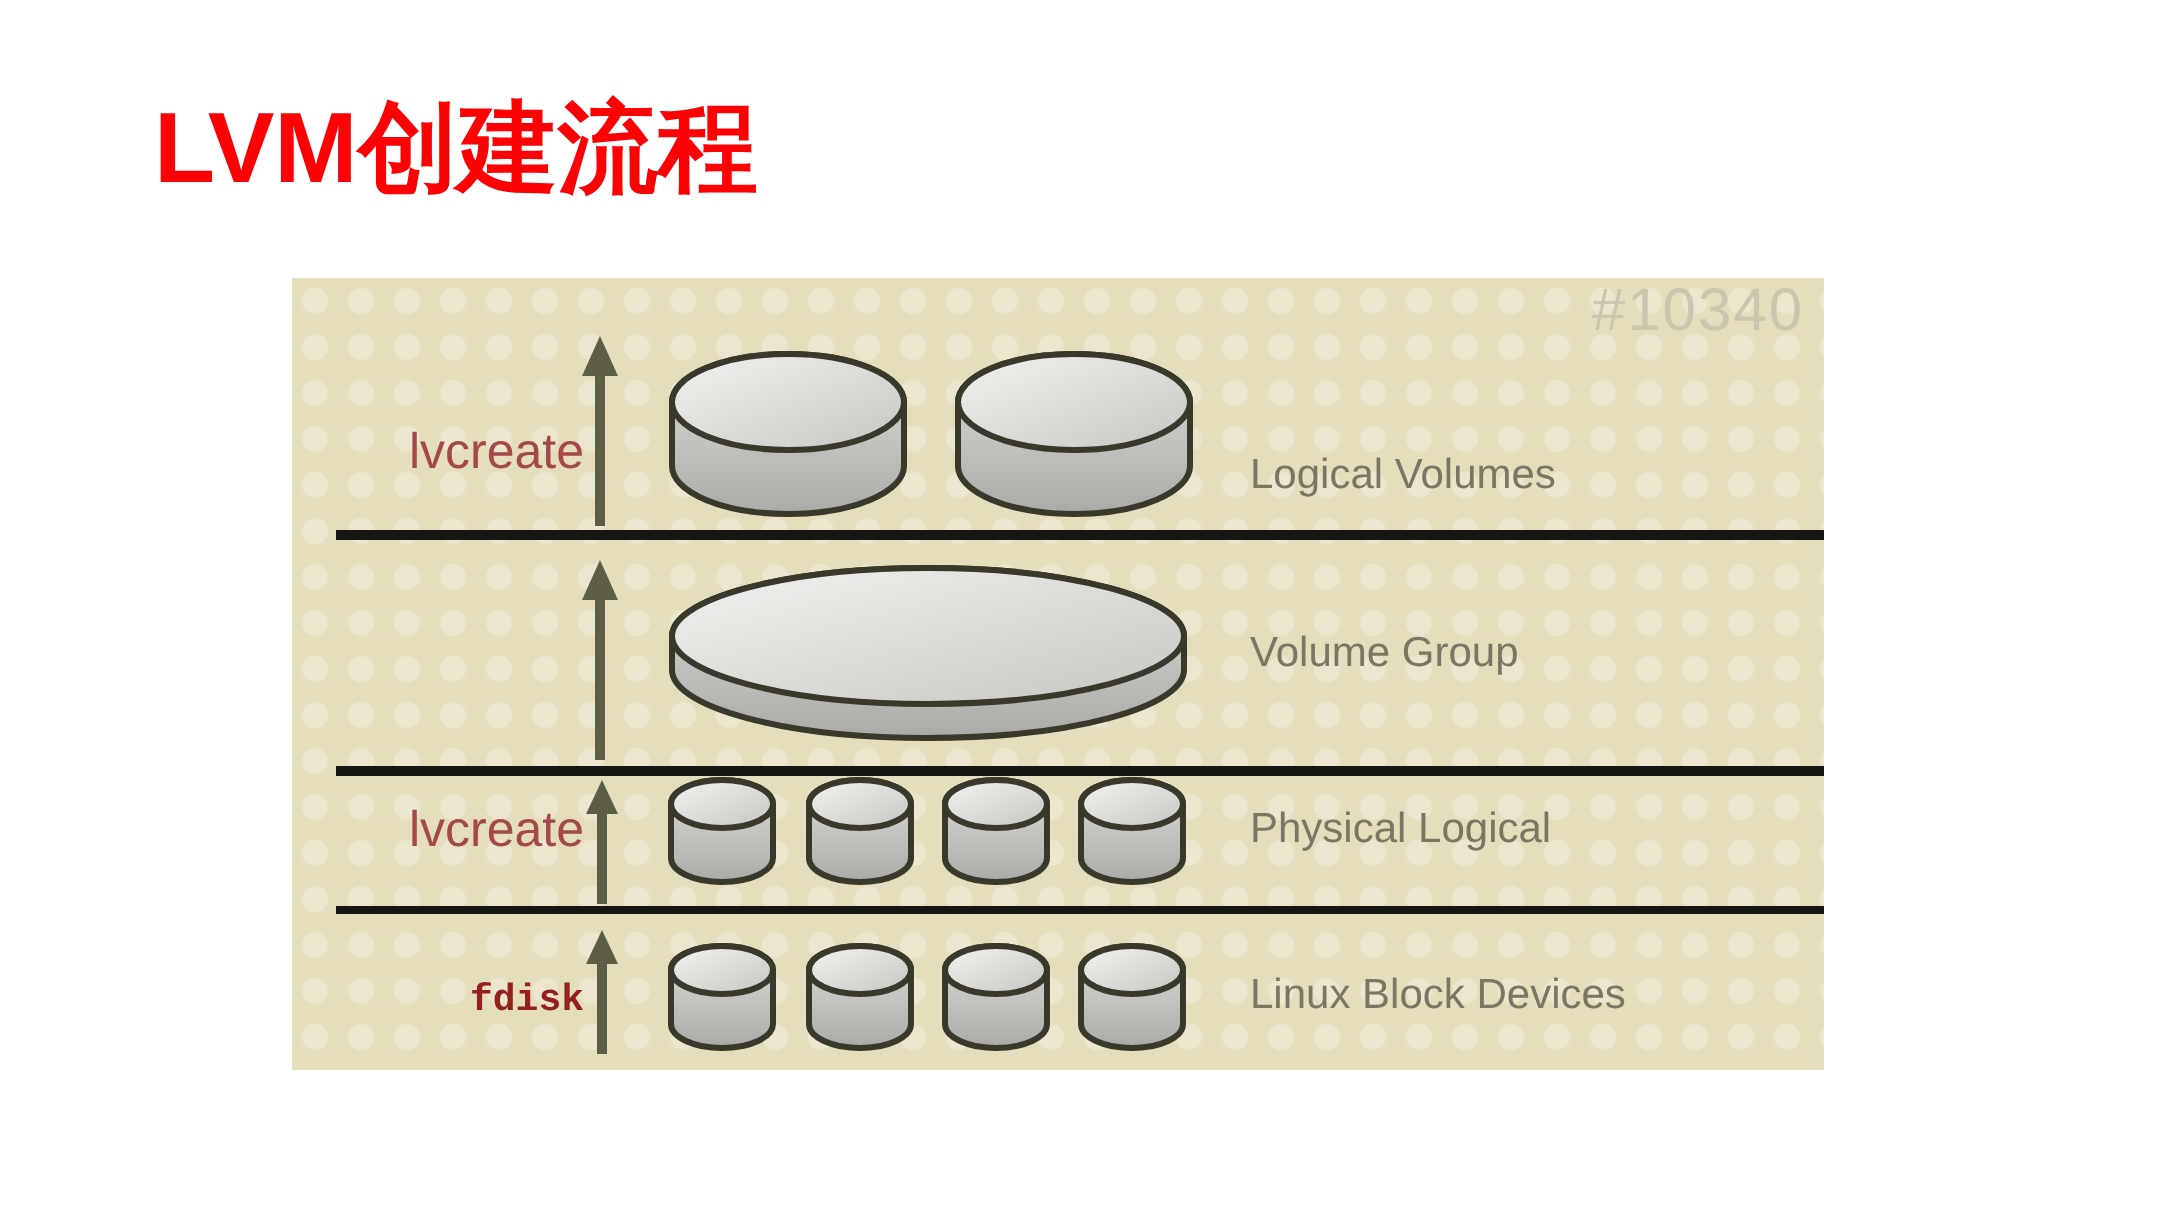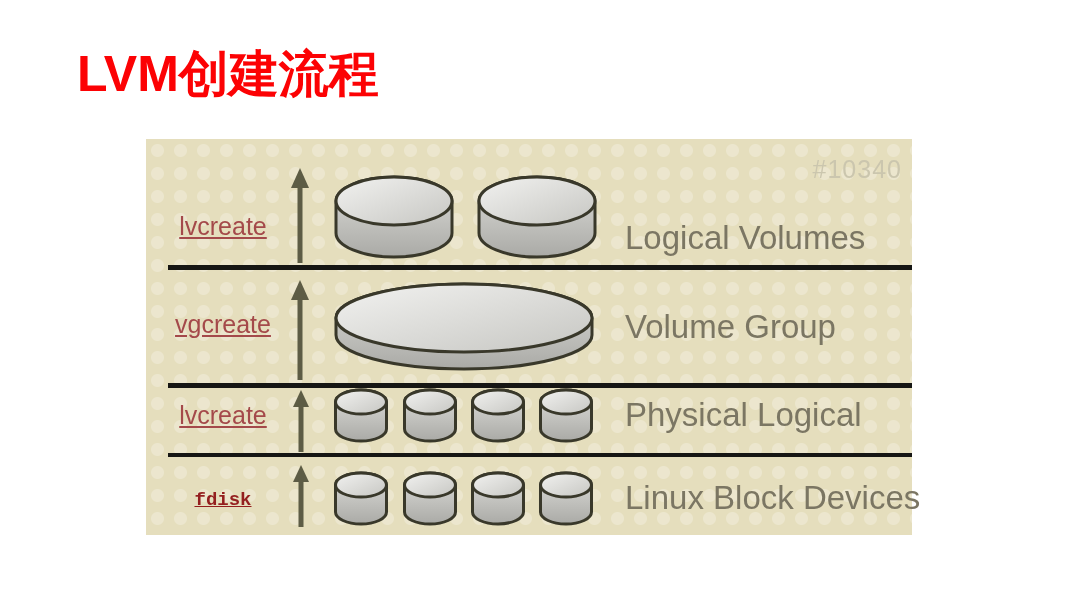--- a/index.html
+++ b/index.html
@@ -8,37 +8,37 @@
 
   .page-title{position:absolute;left:62px;top:30px;margin:15px;
               font-size:50px;font-weight:bold;color:#fc0204;line-height:58px;
               letter-spacing:0px;white-space:nowrap;}
 
   .diagram{position:absolute;left:146px;top:139px;width:766px;height:396px;
            background-color:#e5debd;
            background-image:radial-gradient(circle, rgba(255,255,255,0.25) 0 6px, transparent 7px);
            background-size:23px 23px;}
 
-  .watermark{position:absolute;top:16px;right:10px;font-size:25px;color:#cbc6ae;
+  .watermark{position:absolute;top:0;right:10px;font-size:30px;color:#cbc6ae;
              letter-spacing:1px;}
 
   .sep{position:absolute;left:22px;right:0;background:#161614;}
   .sep-1{top:126px;height:5px;}
   .sep-2{top:244px;height:5px;}
   .sep-3{top:314px;height:4px;}
 
-  .cmd{position:absolute;left:18px;width:118px;text-align:center;
-       font-size:25px;color:#a4494a;line-height:30px;white-space:nowrap;text-decoration:underline;}
+  .cmd{position:absolute;left:28px;width:118px;text-align:right;
+       font-size:25px;color:#a4494a;line-height:30px;white-space:nowrap;}
   .cmd-1{top:72px;}
   .cmd-2{top:170px;}
   .cmd-3{top:261px;}
   .cmd-mono{font-family:"Liberation Mono","DejaVu Sans Mono",monospace;
             font-weight:bold;color:#941f1f;font-size:19px;top:346px;}
 
-  .row-label{position:absolute;left:479px;font-size:33px;color:#7b7663;
+  .row-label{position:absolute;left:479px;font-size:21px;color:#7b7663;
              line-height:30px;white-space:nowrap;}
   .lbl-1{top:84px;}
   .lbl-2{top:173px;}
   .lbl-3{top:261px;}
   .lbl-4{top:344px;}
 
   .arrow{position:absolute;width:18px;}
   .arrow::before{content:"";position:absolute;top:0;left:50%;transform:translateX(-50%);
                  border-left:9px solid transparent;border-right:9px solid transparent;
                  border-bottom:20px solid #5d5c45;}
@@ -84,21 +84,20 @@
 
   <div class="diagram">
 
     <div class="watermark">#10340</div>
 
     <div class="sep sep-1"></div>
     <div class="sep sep-2"></div>
     <div class="sep sep-3"></div>
 
     <div class="cmd cmd-1">lvcreate</div>
-    <div class="cmd cmd-2">vgcreate</div>
     <div class="cmd cmd-3">lvcreate</div>
     <div class="cmd cmd-mono">fdisk</div>
 
     <div class="arrow arrow-1"></div>
     <div class="arrow arrow-2"></div>
     <div class="arrow arrow-3 small"></div>
     <div class="arrow arrow-4 small"></div>
 
     <div class="cyl cyl-r1a">
       <svg width="122" height="86" viewBox="0 0 122 86">

